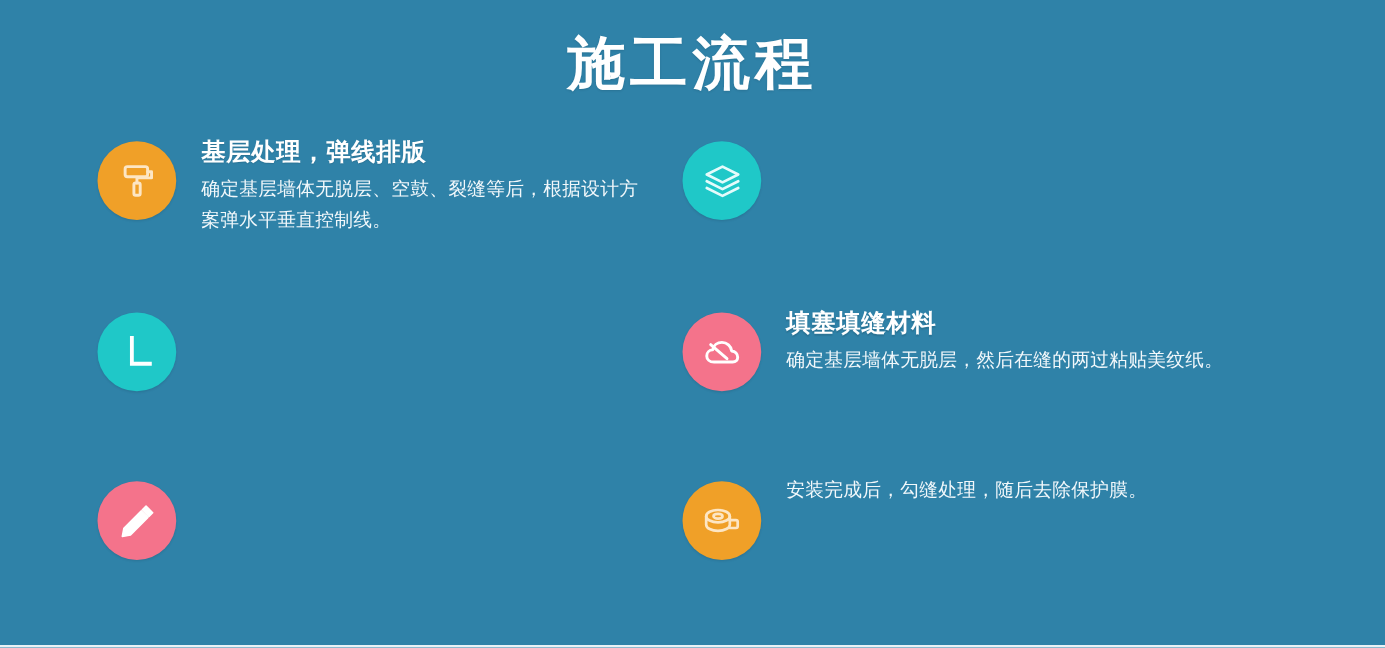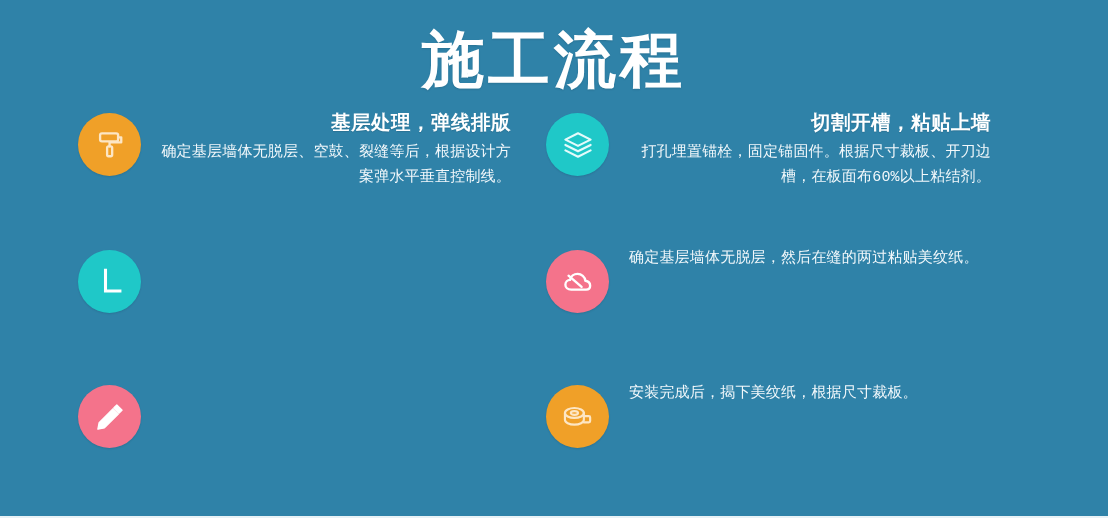--- a/index.html
+++ b/index.html
@@ -30,37 +30,36 @@
     height: 2px;
     background: #e9f2f6;
   }
   .title {
     position: absolute;
     top: 24px;
     left: 0;
     width: 100%;
     text-align: center;
     color: #ffffff;
-    font-size: 62px;
+    font-size: 46px;
     font-weight: bold;
     letter-spacing: 4px;
     line-height: 1.15;
     text-shadow: 0 1px 2px rgba(0,0,0,0.12);
   }
   .grid {
     position: absolute;
     top: 108px;
     left: 78px;
     width: 952px;
     display: grid;
     grid-template-columns: 468px 484px;
     grid-template-rows: 137px 135px 120px;
     column-gap: 0px;
     row-gap: 0px;
-    text-align: right;
   }
   .step {
     display: flex;
     align-items: flex-start;
     gap: 20px;
   }
   .badge {
     flex: 0 0 auto;
     width: 63px;
     height: 63px;
@@ -130,24 +129,20 @@
     <div class="step col-right">
       <div class="badge" style="background:#1fc8c8;">
         <span>
           <svg viewBox="0 0 40 40" fill="none" stroke="#e4fbfb" stroke-width="2.4" stroke-linecap="round" stroke-linejoin="round">
             <path d="M20 7 L34 14 L20 21 L6 14 Z"></path>
             <path d="M6 20 L20 27 L34 20"></path>
             <path d="M6 26 L20 33 L34 26"></path>
           </svg>
         </span>
       </div>
-      <div class="step-text">
-        <div class="step-title">切割开槽，粘贴上墙</div>
-        <div class="step-desc">打孔埋置锚栓，固定锚固件。根据尺寸裁板、开刀边槽，在板面布60%以上粘结剂。</div>
-      </div>
     </div>
 
     <div class="step col-left">
       <div class="badge" style="background:#1fc8c8;">
         <span>
           <svg viewBox="0 0 40 40" fill="none" stroke="#ffffff" stroke-width="3.4" stroke-linecap="square" stroke-linejoin="miter">
             <path d="M15 7 V30 H31"></path>
           </svg>
         </span>
       </div>
@@ -156,20 +151,21 @@
     <div class="step col-right">
       <div class="badge" style="background:#f4738b;">
         <span>
           <svg viewBox="0 0 40 40" fill="none" stroke="#ffffff" stroke-width="2.6" stroke-linecap="round" stroke-linejoin="round">
             <path d="M12.5 28.5 C8.4 28.5 6 26 6 23 C6 20.1 8.3 17.8 11.2 17.7 C12 13.6 15.5 11 19.5 11 C24 11 27.6 14.3 28.2 18.6 C31.3 19 33.5 21.4 33.5 24.3 C33.5 26.7 31.8 28.5 29 28.5 Z"></path>
             <path d="M9.5 13 L24 25.5"></path>
           </svg>
         </span>
       </div>
       <div class="step-text">
+        <div class="step-title">填塞填缝材料</div>
         <div class="step-desc">确定基层墙体无脱层，然后在缝的两过粘贴美纹纸。</div>
       </div>
     </div>
 
     <div class="step col-left">
       <div class="badge" style="background:#f4738b;">
         <span>
           <svg viewBox="0 0 40 40" fill="#ffffff" stroke="#ffffff" stroke-width="1.4" stroke-linejoin="round">
             <path d="M27.6 6.5 L33.5 12.4 L30.2 15.7 L24.3 9.8 Z"></path>
             <path d="M23.4 10.7 L29.3 16.6 L13.8 32.1 L6.5 33.5 L7.9 26.2 Z"></path>
@@ -183,18 +179,18 @@
         <span>
           <svg viewBox="0 0 40 40" fill="none" stroke="#fde6c4" stroke-width="2.4" stroke-linecap="round" stroke-linejoin="round">
             <ellipse cx="16" cy="15.5" rx="10.5" ry="5.5"></ellipse>
             <path d="M5.5 15.5 V23 C5.5 26 10.2 28.5 16 28.5 C21.8 28.5 26.5 26 26.5 23 V15.5"></path>
             <ellipse cx="16" cy="15.5" rx="4" ry="2.1"></ellipse>
             <path d="M26.5 19 H32 C33 19 33.5 19.6 33.5 20.5 V24.5 C33.5 25.4 33 26 32 26 H26.5"></path>
           </svg>
         </span>
       </div>
       <div class="step-text">
-        <div class="step-desc">安装完成后，揭下美纹纸，根据尺寸裁板。</div>
+        <div class="step-desc">安装完成后，勾缝处理，随后去除保护膜。</div>
       </div>
     </div>
 
   </div>
 </div>
 
 </body></html>

